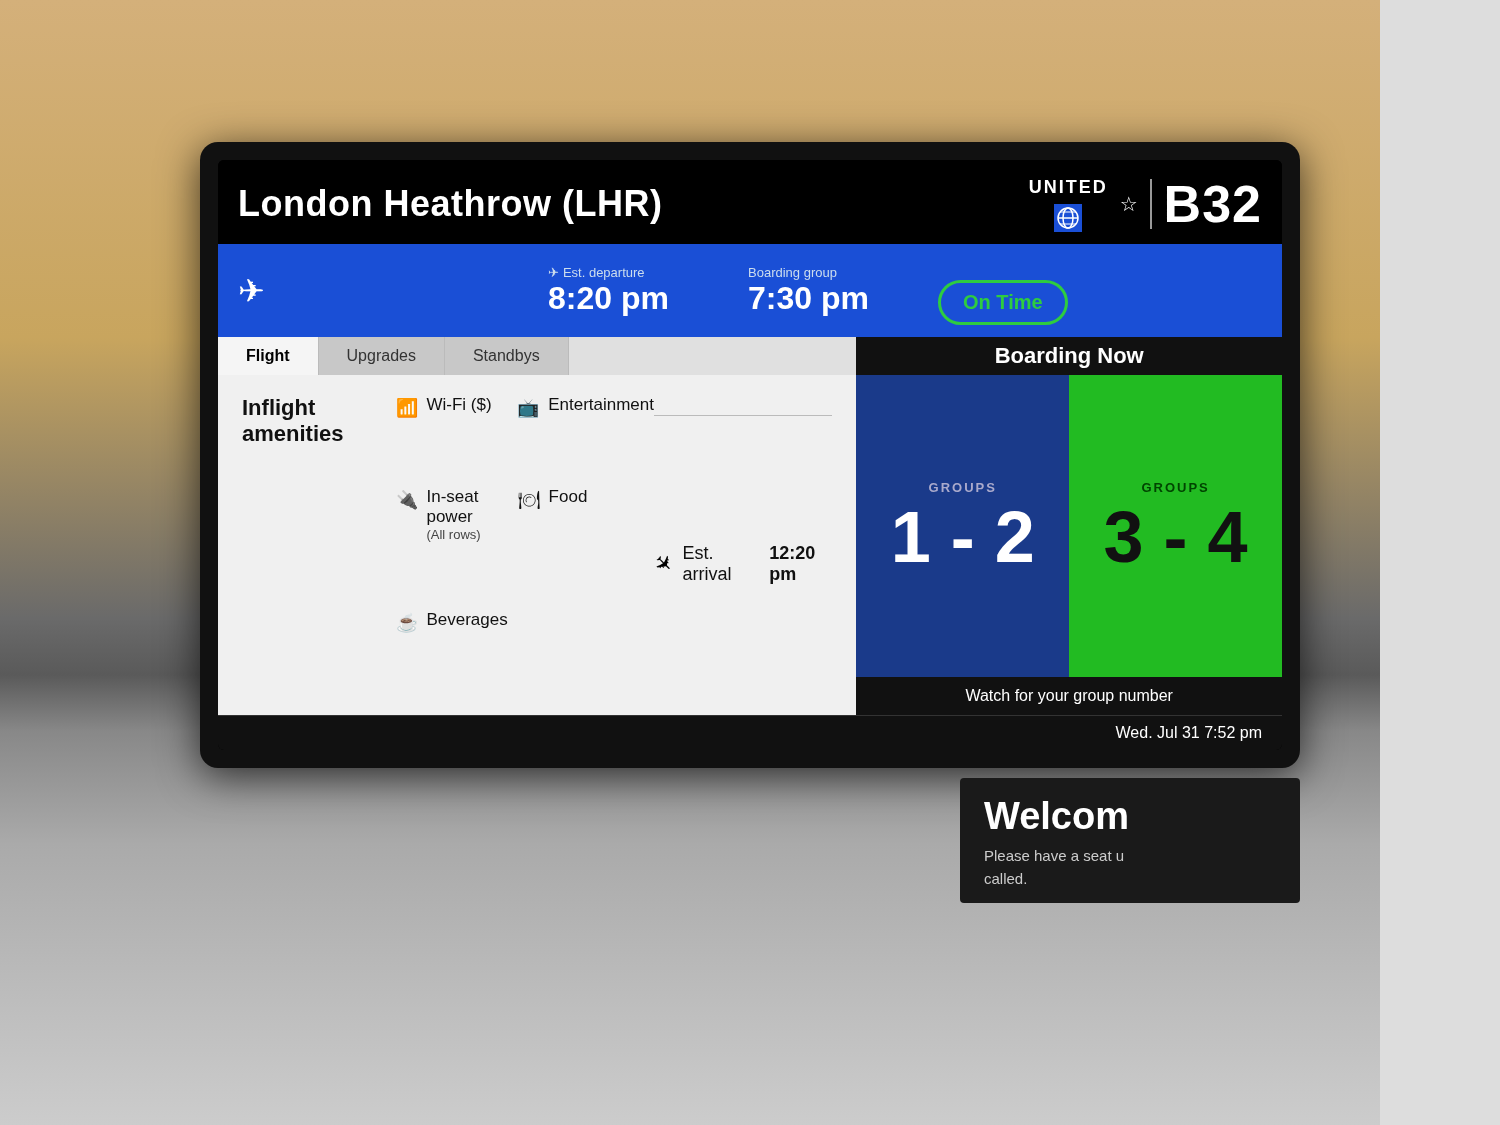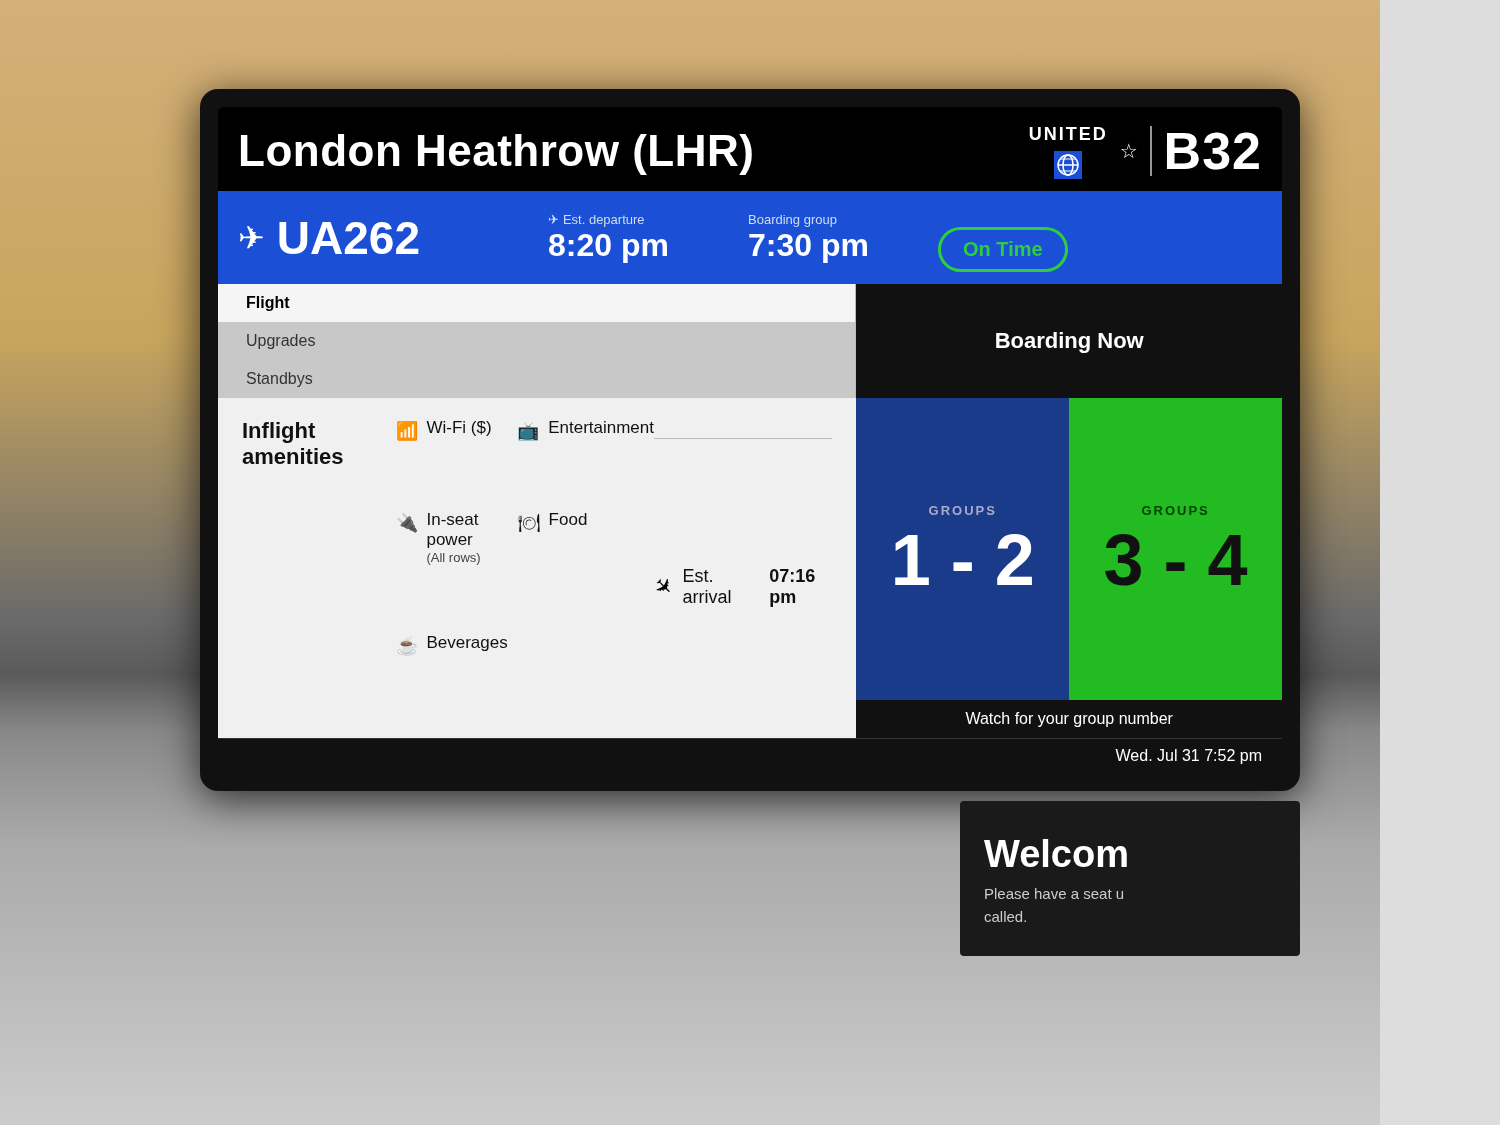--- a/index.html
+++ b/index.html
@@ -47,21 +47,21 @@
     .header-row {
       background: #000;
       display: flex;
       align-items: center;
       justify-content: space-between;
       padding: 14px 20px 10px 20px;
     }
 
     .destination-title {
       color: #fff;
-      font-size: 44px;
+      font-size: 36px;
       font-weight: bold;
       letter-spacing: 0.5px;
     }
 
     .header-right {
       display: flex;
       align-items: center;
       gap: 12px;
     }
 
@@ -185,21 +185,20 @@
     
     .tabs-boarding-row {
       display: flex;
     }
 
     .tabs-section {
       background: #e0e0e0;
       width: 60%;
       display: flex;
       align-items: stretch;
-      flex-direction: column;
     }
 
     .tab {
       padding: 10px 28px;
       font-size: 16px;
       font-weight: 500;
       cursor: pointer;
       border-right: 1px solid #bbb;
       display: flex;
       align-items: center;
@@ -408,21 +407,21 @@
       display: flex;
       justify-content: flex-end;
       padding-top: 10px;
     }
 
     .welcome-sign {
       background: #1a1a1a;
       color: #fff;
       font-size: 38px;
       font-weight: bold;
-      padding: 29px 24px;
+      padding: 14px 24px;
       border-radius: 4px;
       width: 340px;
       line-height: 1.3;
       text-align: left;
     }
 
     .welcome-sub {
       font-size: 15px;
       color: #ccc;
       font-weight: normal;
@@ -467,21 +466,20 @@
           </div>
           <span class="star-icon">☆</span>
           <div class="divider-v"></div>
           <span class="gate-label">B32</span>
         </div>
       </div>
 
       <div class="flight-bar">
         <div class="flight-number-section">
           <span class="plane-icon">✈</span>
-          <span class="flight-number">UA262</span>
         </div>
         <div class="departure-section">
           <span class="departure-label">
             <span>✈</span>
             <span>Est. departure</span>
           </span>
           <span class="departure-time">8:20 pm</span>
         </div>
         <div class="boarding-section">
           <span class="boarding-label">Boarding group</span>
@@ -548,21 +546,21 @@
               <div class="amenity-text-block">
                 <span class="amenity-main">Beverages</span>
               </div>
             </div>
 
           </div>
 
           <div class="arrival-row">
             <span class="arrival-icon" style="transform: rotate(45deg); display:inline-block;">✈</span>
             <span class="arrival-label">Est. arrival</span>
-            <span class="arrival-time">07:16 pm</span>
+            <span class="arrival-time">12:20 pm</span>
           </div>
         </div>
 
         <div class="right-panel">
           <div class="groups-row">
 
             <div class="group-block blue">
               <span class="groups-label">GROUPS</span>
               <span class="group-numbers">1 - 2</span>
             </div>

